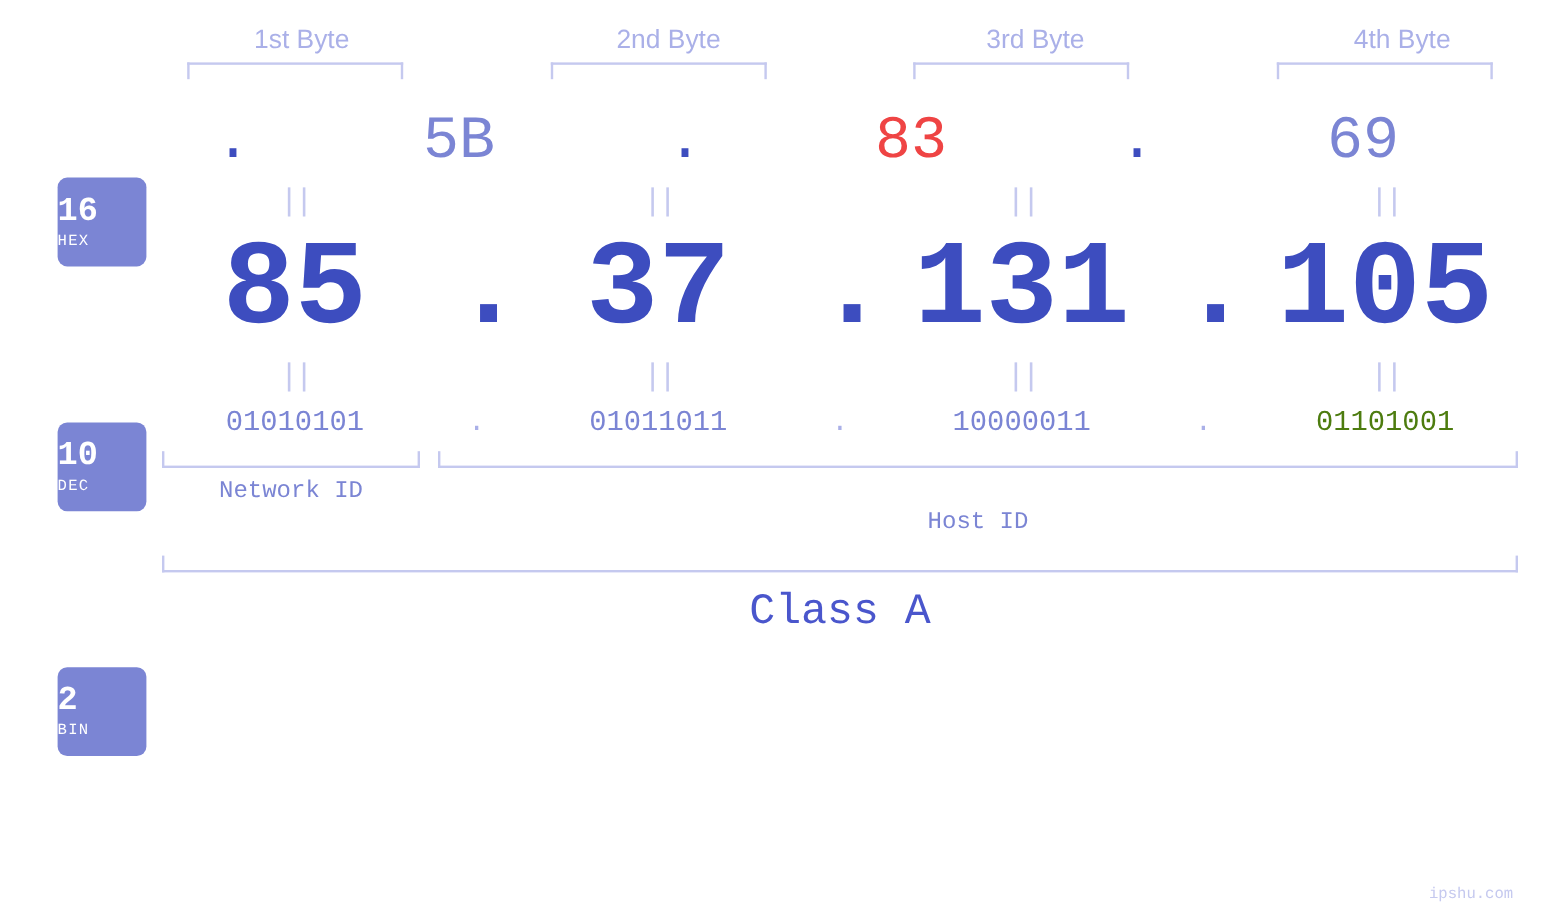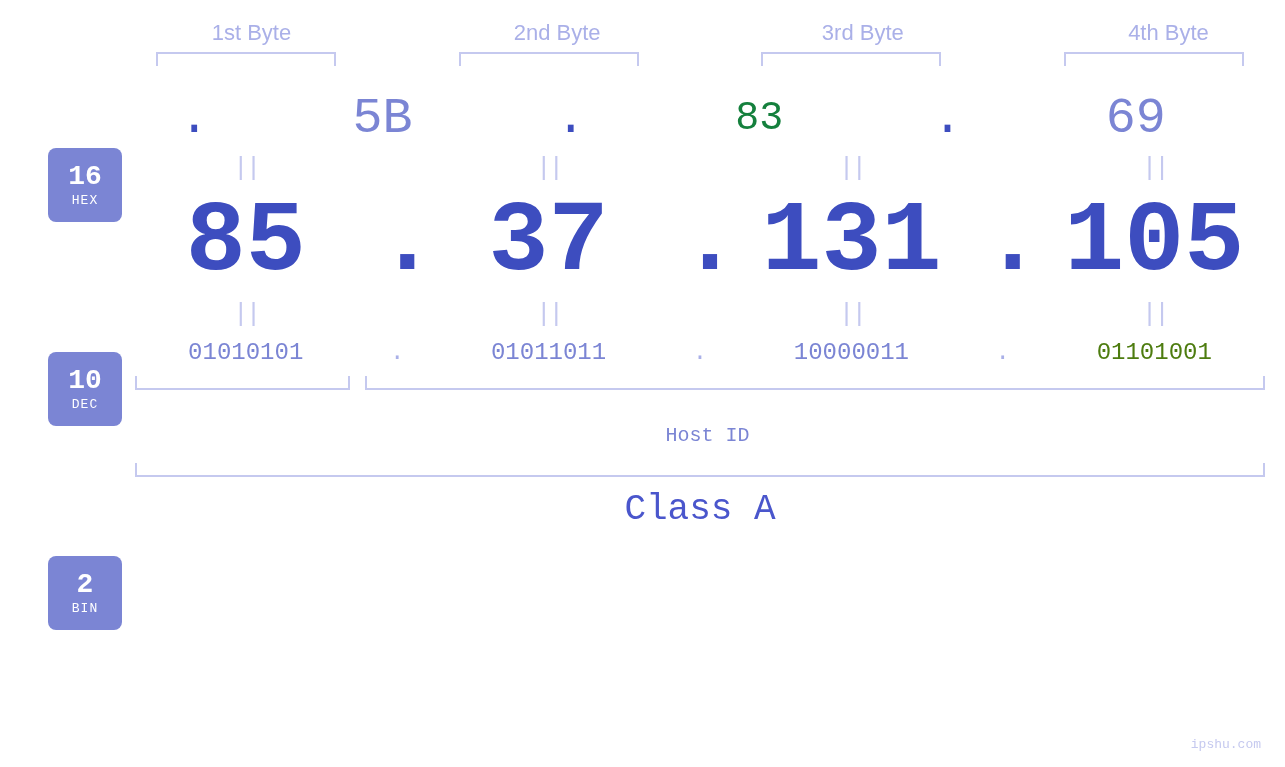--- a/index.html
+++ b/index.html
@@ -22,21 +22,20 @@
       gap: 130px;
     }
 
     .badge {
       width: 74px;
       height: 74px;
       background: #7b85d4;
       border-radius: 8px;
       display: flex;
       flex-direction: column;
-      align-items: center;
       justify-content: center;
       color: white;
     }
 
     .badge-number {
       font-size: 28px;
       font-weight: bold;
       line-height: 1.1;
     }
 
@@ -103,21 +102,21 @@
       <div style="width:40px;"></div>
       <div style="width:180px; height:14px; border-top:2px solid #c5c9ef; border-left:2px solid #c5c9ef; border-right:2px solid #c5c9ef;"></div>
       <div style="width:40px;"></div>
       <div style="width:180px; height:14px; border-top:2px solid #c5c9ef; border-left:2px solid #c5c9ef; border-right:2px solid #c5c9ef;"></div>
     </div>
 
     <div style="display:flex; justify-content: space-around; align-items:center; margin-top:24px;">
       <span style="font-size:50px; color:#3d4dbf; width:40px; text-align:center;">.</span>
       <span style="font-size:50px; color:#7b85d4; text-align:center; width:180px; font-family:'Courier New',monospace;">5B</span>
       <span style="font-size:50px; color:#3d4dbf; width:40px; text-align:center;">.</span>
-      <span style="font-size:40px; color:#15803d; text-align:center; width:180px; font-family:'Courier New',monospace;">83</span>
+      <span style="font-size:50px; color:#ef4444; text-align:center; width:180px; font-family:'Courier New',monospace;">83</span>
       <span style="font-size:50px; color:#3d4dbf; width:40px; text-align:center;">.</span>
       <span style="font-size:50px; color:#7b85d4; text-align:center; width:180px; font-family:'Courier New',monospace;">69</span>
     </div>
 
     <div style="display:flex; justify-content: space-around; align-items:center; margin-top:6px;">
       <span style="font-size:26px; color:#c5c9ef; text-align:center; width:180px; letter-spacing:-3px;">||</span>
       <span style="width:40px;"></span>
       <span style="font-size:26px; color:#c5c9ef; text-align:center; width:180px; letter-spacing:-3px;">||</span>
       <span style="width:40px;"></span>
       <span style="font-size:26px; color:#c5c9ef; text-align:center; width:180px; letter-spacing:-3px;">||</span>
@@ -158,20 +157,23 @@
     <div style="display:flex; margin-top:10px;">
 
       <div style="width:215px; height:14px; border-bottom:2px solid #c5c9ef; border-left:2px solid #c5c9ef; border-right:2px solid #c5c9ef;"></div>
 
       <div style="width:15px;"></div>
 
       <div style="flex:1; height:14px; border-bottom:2px solid #c5c9ef; border-left:2px solid #c5c9ef; border-right:2px solid #c5c9ef;"></div>
     </div>
 
     <div style="display:flex; margin-top:8px;">
+      <div style="width:215px; text-align:center;">
+        <span style="font-size:20px; color:#7b85d4; font-family:'Courier New',monospace;">Network ID</span>
+      </div>
       <div style="width:15px;"></div>
       <div style="flex:1; text-align:center;margin-top:26px;">
         <span style="font-size:20px; color:#7b85d4; font-family:'Courier New',monospace;">Host ID</span>
       </div>
     </div>
 
     <div style="margin-top:16px; height:14px; border-bottom:2px solid #c5c9ef; border-left:2px solid #c5c9ef; border-right:2px solid #c5c9ef;"></div>
 
     <div style="margin-top:12px; text-align:center;">
       <span style="font-size:36px; color:#4a56cc; font-family:'Courier New',monospace;">Class A</span>

